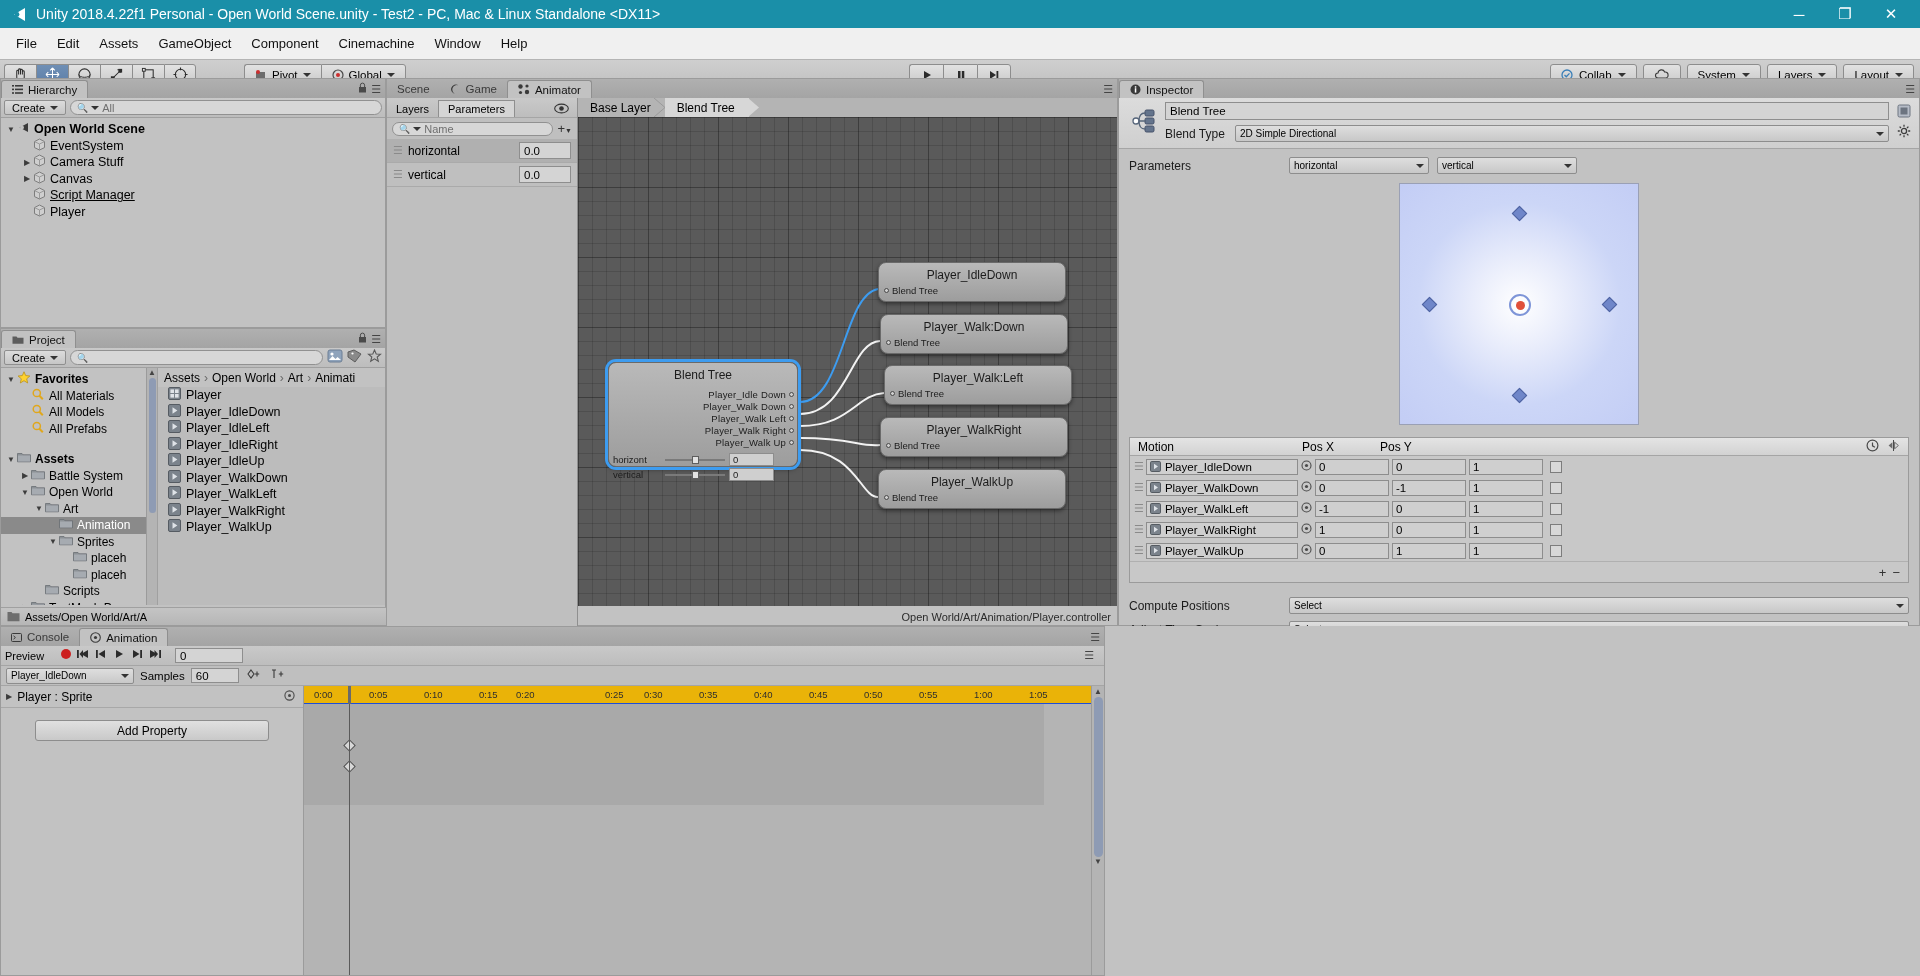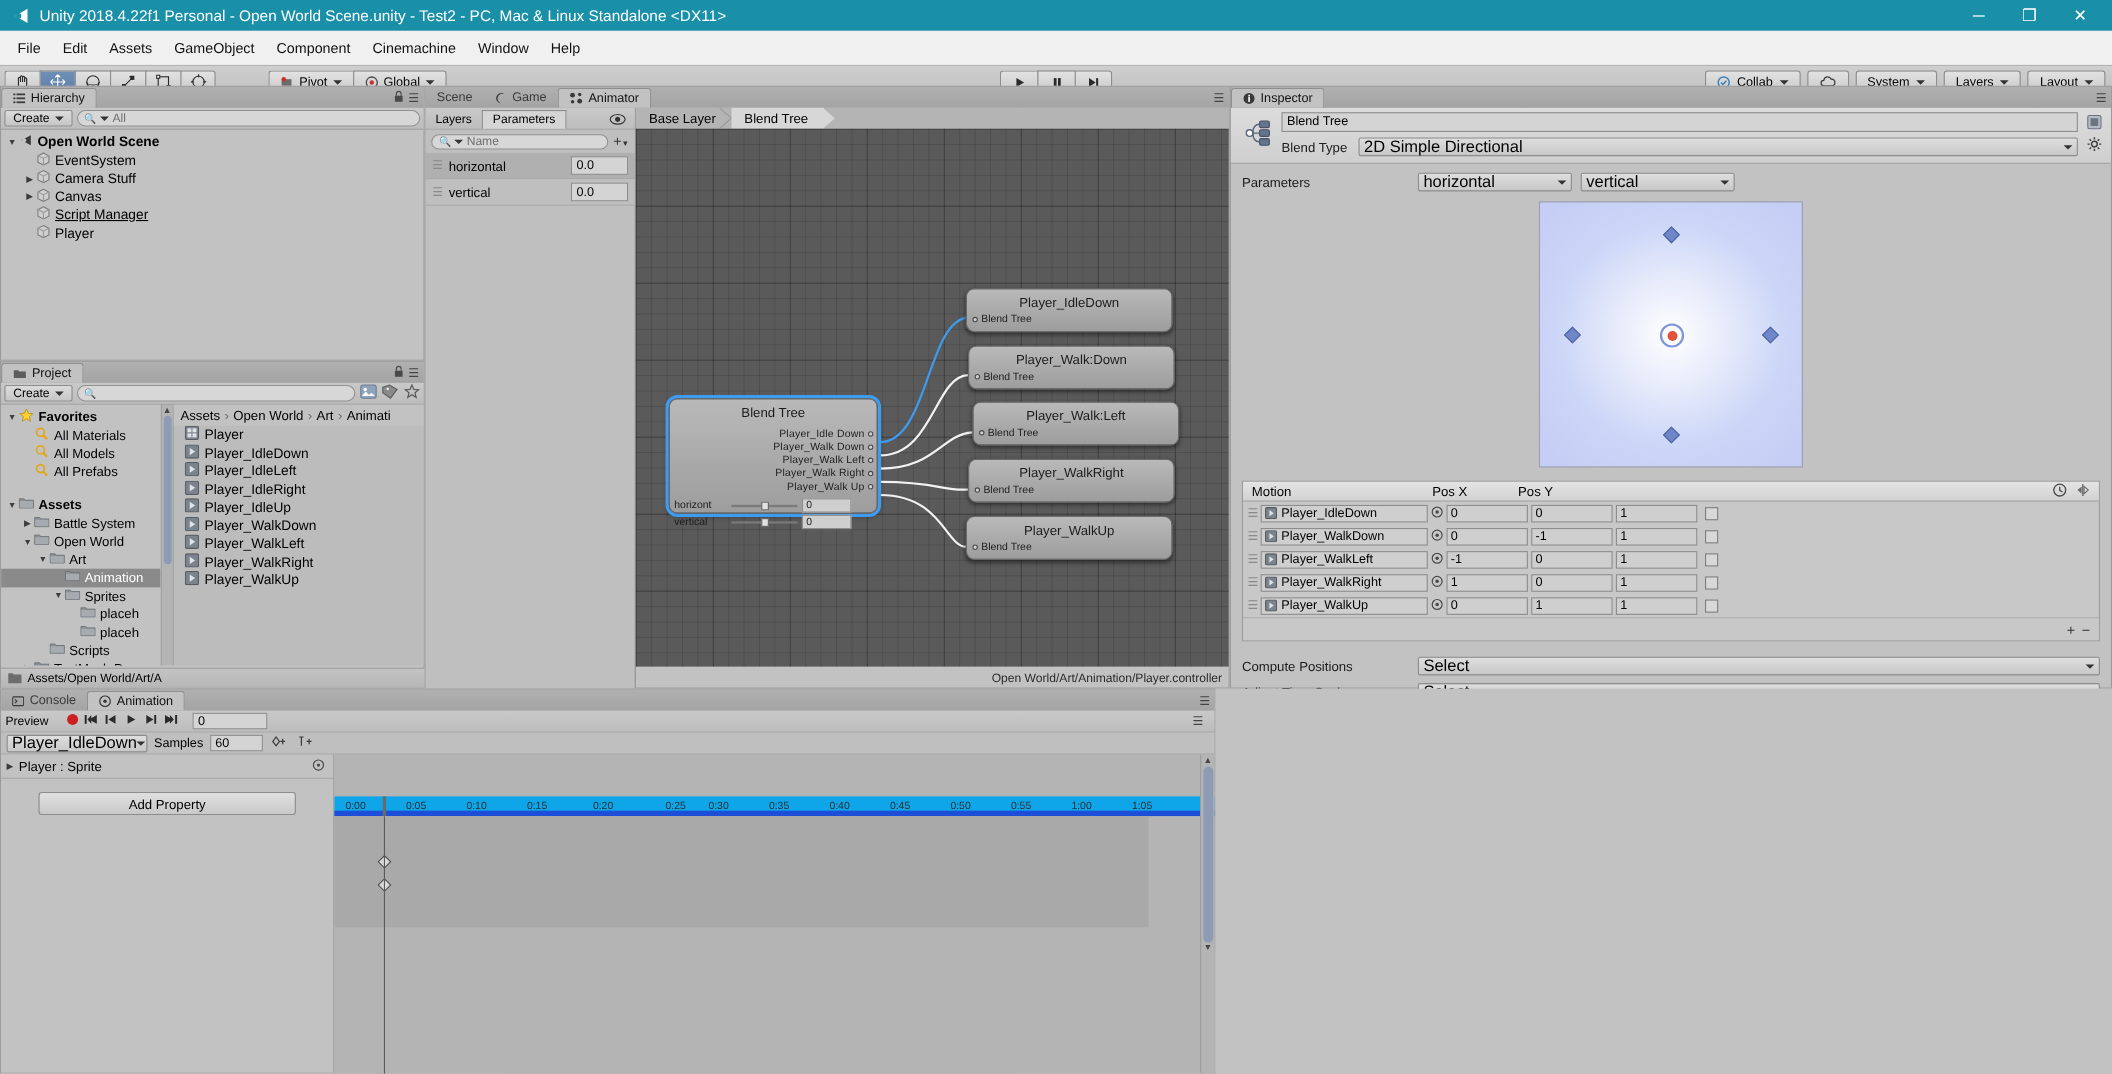--- a/index.html
+++ b/index.html
@@ -118,34 +118,34 @@
 
   .breadcrumb { height:19px; display:flex; align-items:center; background:#b4b4b4; }
   .crumb { height:19px; padding:0 14px 0 12px; display:flex;align-items:center; font-size:12px; position:relative;}
   .crumb.active { background:#d7d7d7; }
 
   
   .insp-field { height:17px; background:#d4d4d4; border:1px solid #8e8e8e; font-size:11.5px; display:flex;align-items:center; padding:0 4px;}
   .insp-label { font-size:12px; color:#1b1b1b; }
   .dropdown {
     height:16px; background:linear-gradient(#dedede,#c8c8c8); border:1px solid #8d8d8d;
-    border-radius:2px; display:flex;align-items:center;justify-content:space-between; padding:0 4px; font-size:15px;
+    border-radius:2px; display:flex;align-items:center;justify-content:space-between; padding:0 4px; font-size:10px;
   }
   .blendfield {
     background:radial-gradient(circle at 50% 50%, #ffffff 0%, #e8ecfb 28%, #ccd6f7 60%, #c3cdf5 100%);
     border:1px solid #9aa0b5;
   }
   .mtable-head { height:18px; background:linear-gradient(#e4e4e4,#d2d2d2); border-bottom:1px solid #a5a5a5; display:flex;align-items:center;}
   .mrow { height:21px; display:flex; align-items:center; gap:3px; padding:0 4px;}
   .mfield { height:16px; background:#cfcfcf; border:1px solid #8d8d8d; font-size:11.5px; display:flex;align-items:center;padding:0 3px;}
   .handle { color:#8a8a8a; font-size:11px; letter-spacing:-1px;}
 
   
   .anim-ctrl { height:20px; background:linear-gradient(#c9c9c9,#bdbdbd); display:flex; align-items:center; gap:2px; padding:0 4px; border-bottom:1px solid #a5a5a5;}
-  .timeline-head { height:18px; background:#0ea5e9; position:relative; border-bottom:5px solid #1d4ed8;margin-top:38px;}
+  .timeline-head { height:18px; background:#eab308; position:relative; border-bottom:1px solid #1d4ed8;}
   .tick { position:absolute; font-size:9.5px; color:#2e2e2e; top:3px;}
   .timeline-body { background:#b4b4b4; position:relative;}
   .diamond { width:9px;height:9px; background:#d8d8d8; border:1px solid #4a4a4a; transform:rotate(45deg); position:absolute;}
   .playhead { position:absolute; width:1px; background:#5a5a5a; }
 
   .scrollbar-v { background:#b4b4b4; border-left:1px solid #9b9b9b;}
   .scroll-thumb { background:#8e9bb4; border-radius:5px; }
   .statusbar { position:absolute; font-size:11px; color:#2b2b2b; }
   .addprop {
     background:linear-gradient(#e0e0e0,#c9c9c9); border:1px solid #8d8d8d; border-radius:3px;
@@ -1155,21 +1155,21 @@
           </div>
         </div>
       </div>
 
       <div style="flex:1;position:relative;background:#b4b4b4;">
         <div class="timeline-head" id="timeline-ruler">
             <span class="tick" style="left: 10px;">0:00</span>
             <span class="tick" style="left: 65px;">0:05</span>
             <span class="tick" style="left: 120px;">0:10</span>
             <span class="tick" style="left: 175px;">0:15</span>
-            <span class="tick" style="left: 235px;">0:20</span>
+            <span class="tick" style="left: 212px;">0:20</span>
             <span class="tick" style="left: 301px;">0:25</span>
             <span class="tick" style="left: 340px;">0:30</span>
             <span class="tick" style="left: 395px;">0:35</span>
             <span class="tick" style="left: 450px;">0:40</span>
             <span class="tick" style="left: 505px;">0:45</span>
             <span class="tick" style="left: 560px;">0:50</span>
             <span class="tick" style="left: 615px;">0:55</span>
             <span class="tick" style="left: 670px;">1:00</span>
             <span class="tick" style="left: 725px;">1:05</span>
             <div style="position: absolute; left: 44px; top: 0px; width: 3px; height: 18px; background: rgb(106, 106, 106);"></div>

